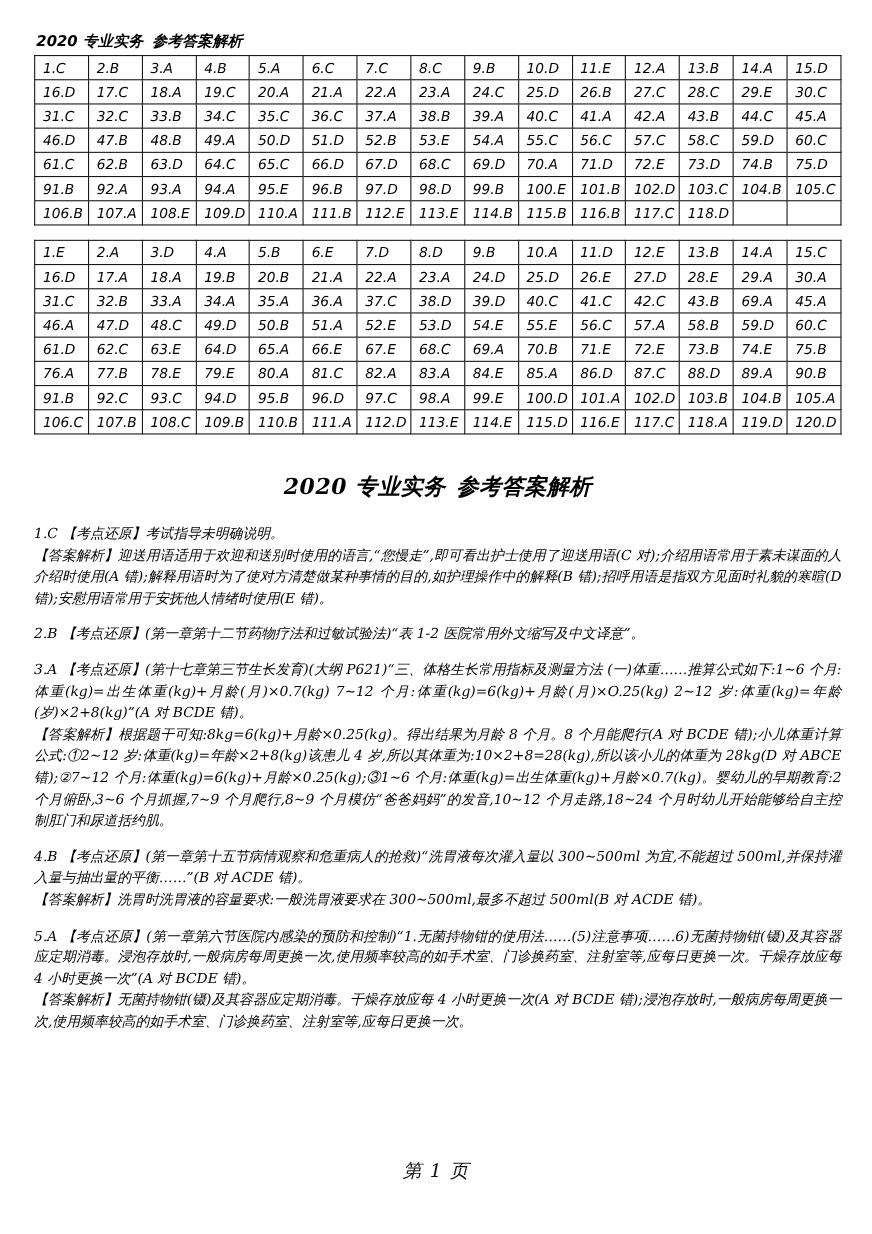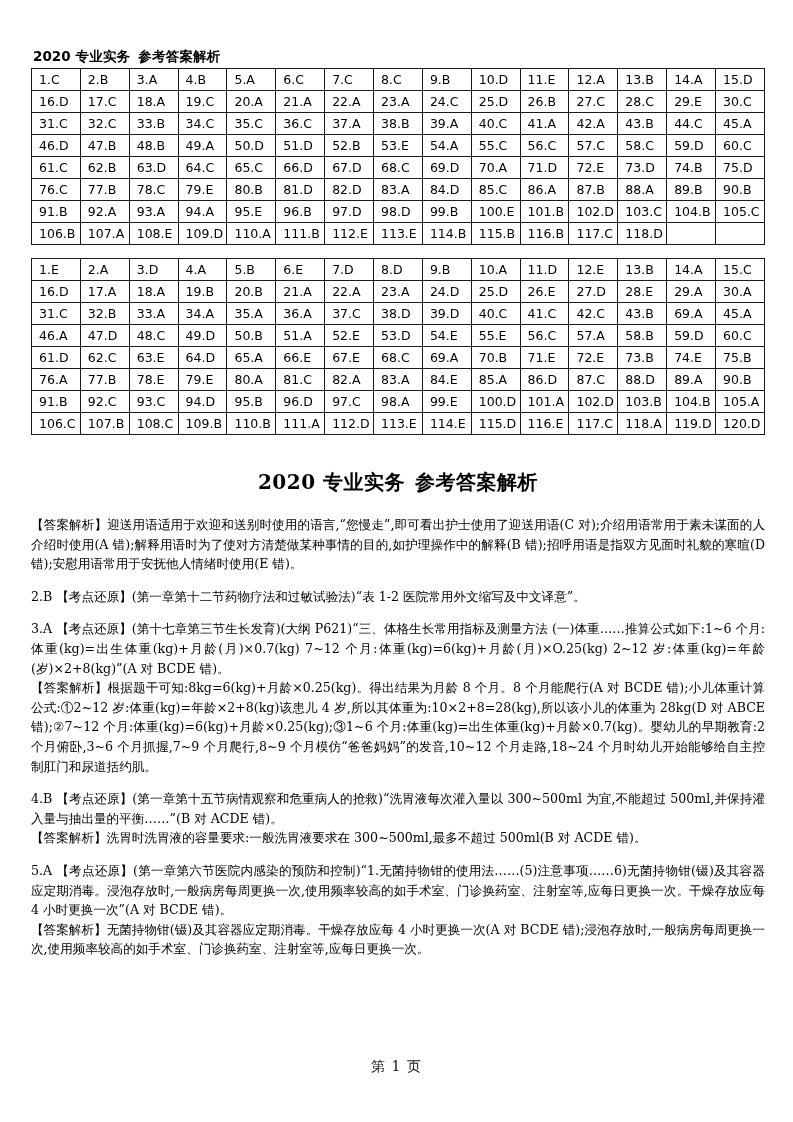--- a/index.html
+++ b/index.html
@@ -14,21 +14,22 @@
     font-family: "DejaVu Serif", "Liberation Serif", serif;
     color: #000000;
     position: relative;
     overflow: hidden;
   }
   .page {
     position: relative;
     width: 793px;
     height: 1102px;
     box-sizing: border-box;
-    padding: 48px 28px 0 31px;
+    padding: 30px 28px 0 31px;
+    font-style: italic;
   }
 
   
   .sheet-title {
     font-family: "DejaVu Sans", "Liberation Sans", sans-serif;
     font-weight: bold;
     font-size: 13.5px;
     line-height: 17px;
     letter-spacing: 0.2px;
     margin: 0 0 3px 2px;
@@ -88,21 +89,21 @@
   .body-copy .item-block:last-child { margin-bottom: 0; }
 
   
   .page-footer {
     position: absolute;
     left: 0;
     right: 0;
     bottom: 26px;
     text-align: center;
     font-family: "DejaVu Serif", "Liberation Serif", serif;
-    font-size: 14px;
+    font-size: 17px;
     letter-spacing: 1px;
     color: #111;
   }
 </style>
 </head>
 <body>
 
 <div class="page">
 
   <div class="grid-block">
@@ -191,37 +192,20 @@
             <td>68.C</td>
             <td>69.D</td>
             <td>70.A</td>
             <td>71.D</td>
             <td>72.E</td>
             <td>73.D</td>
             <td>74.B</td>
             <td>75.D</td>
           </tr>
           <tr>
-            <td>76.C</td>
-            <td>77.B</td>
-            <td>78.C</td>
-            <td>79.E</td>
-            <td>80.B</td>
-            <td>81.D</td>
-            <td>82.D</td>
-            <td>83.A</td>
-            <td>84.D</td>
-            <td>85.C</td>
-            <td>86.A</td>
-            <td>87.B</td>
-            <td>88.A</td>
-            <td>89.B</td>
-            <td>90.B</td>
-          </tr>
-          <tr>
             <td>91.B</td>
             <td>92.A</td>
             <td>93.A</td>
             <td>94.A</td>
             <td>95.E</td>
             <td>96.B</td>
             <td>97.D</td>
             <td>98.D</td>
             <td>99.B</td>
             <td>100.E</td>
@@ -395,20 +379,21 @@
     </table>
   </div>
 
   <h1 class="doc-title">
     <span>2020</span>
     <span>专业实务</span><span class="gap"></span><span>参考答案解析</span>
   </h1>
 
   <div class="body-copy" id="explanations">
       <div class="item-block">
+        <p class="entry">1.C 【考点还原】考试指导未明确说明。</p>
         <p class="entry">【答案解析】迎送用语适用于欢迎和送别时使用的语言,“您慢走”,即可看出护士使用了迎送用语(C 对);介绍用语常用于素未谋面的人介绍时使用(A 错);解释用语时为了使对方清楚做某种事情的目的,如护理操作中的解释(B 错);招呼用语是指双方见面时礼貌的寒暄(D 错);安慰用语常用于安抚他人情绪时使用(E 错)。</p>
       </div>
       <div class="item-block">
         <p class="entry">2.B 【考点还原】(第一章第十二节药物疗法和过敏试验法)“表 1-2 医院常用外文缩写及中文译意”。</p>
       </div>
       <div class="item-block">
         <p class="entry">3.A 【考点还原】(第十七章第三节生长发育)(大纲 P621)“三、体格生长常用指标及测量方法 (一)体重……推算公式如下:1~6 个月:体重(kg)=出生体重(kg)+月龄(月)×0.7(kg) 7~12 个月:体重(kg)=6(kg)+月龄(月)×O.25(kg) 2~12 岁:体重(kg)=年龄(岁)×2+8(kg)”(A 对 BCDE 错)。</p>
         <p class="entry">【答案解析】根据题干可知:8kg=6(kg)+月龄×0.25(kg)。得出结果为月龄 8 个月。8 个月能爬行(A 对 BCDE 错);小儿体重计算公式:①2~12 岁:体重(kg)=年龄×2+8(kg)该患儿 4 岁,所以其体重为:10×2+8=28(kg),所以该小儿的体重为 28kg(D 对 ABCE 错);②7~12 个月:体重(kg)=6(kg)+月龄×0.25(kg);③1~6 个月:体重(kg)=出生体重(kg)+月龄×0.7(kg)。婴幼儿的早期教育:2 个月俯卧,3~6 个月抓握,7~9 个月爬行,8~9 个月模仿“爸爸妈妈”的发音,10~12 个月走路,18~24 个月时幼儿开始能够给自主控制肛门和尿道括约肌。</p>
       </div>
       <div class="item-block">

